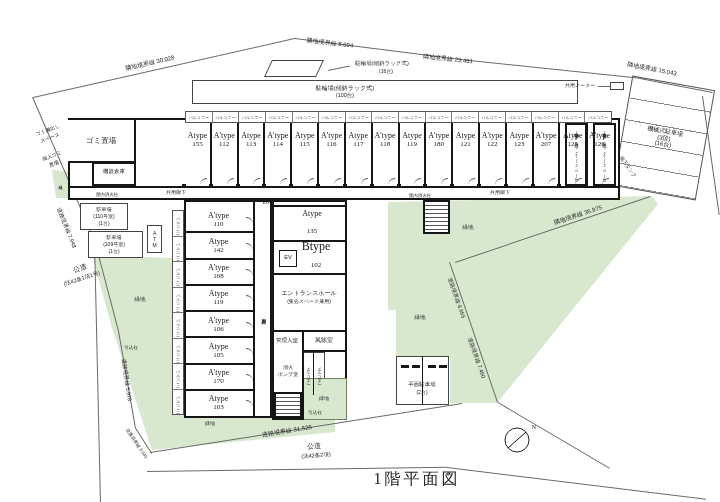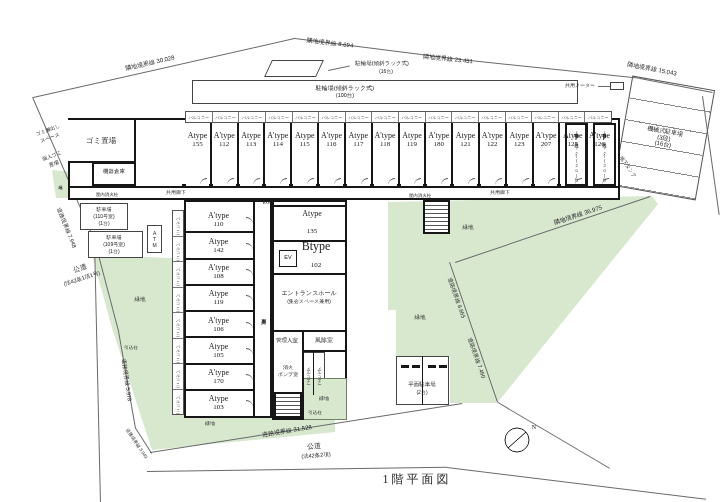--- a/index.html
+++ b/index.html
@@ -44,21 +44,21 @@
       justify-content:center;font-size:4px;color:#444;overflow:hidden;writing-mode:vertical-rl;text-orientation:upright;}
   .bcv:first-child{border-top:none;}
   .stairs{position:absolute;box-sizing:border-box;border:2px solid #161616;z-index:4;
       background:repeating-linear-gradient(180deg,#fff 0 3px,#555 3px 4px);}
   .dash{position:absolute;width:8px;height:3px;background:#161616;z-index:5;}
   #mech{position:absolute;left:622px;top:82px;width:84px;height:112px;border:1px solid #555;
       box-sizing:border-box;transform:rotate(10deg);z-index:2;display:flex;align-items:center;justify-content:center;
       background:repeating-linear-gradient(180deg,transparent 0 21px,#888 21px 22px);}
   #mech .lbl2{font-size:6px;text-align:center;line-height:1.15;}
   #compass{position:absolute;left:504px;top:427px;width:26px;height:26px;z-index:6;}
-  #title-lbl{font-size:12px;letter-spacing:3px;font-family:"Liberation Serif",serif;}
+  #title-lbl{font-size:16px;letter-spacing:3px;font-family:"Liberation Serif",serif;}
 </style>
 </head>
 <body>
 
 <div id="plan">
 
   <div class="green" style="left:85px;top:250px;width:255px;height:205px;
        clip-path:polygon(7px 5px,87px 8px,87px 158px,250px 162px,250px 182px,67px 200px,27px 78px);"></div>
   <div class="green" style="left:52px;top:168px;width:24px;height:32px;
        clip-path:polygon(0px 2px,22px 4px,22px 30px,4px 30px);"></div>

